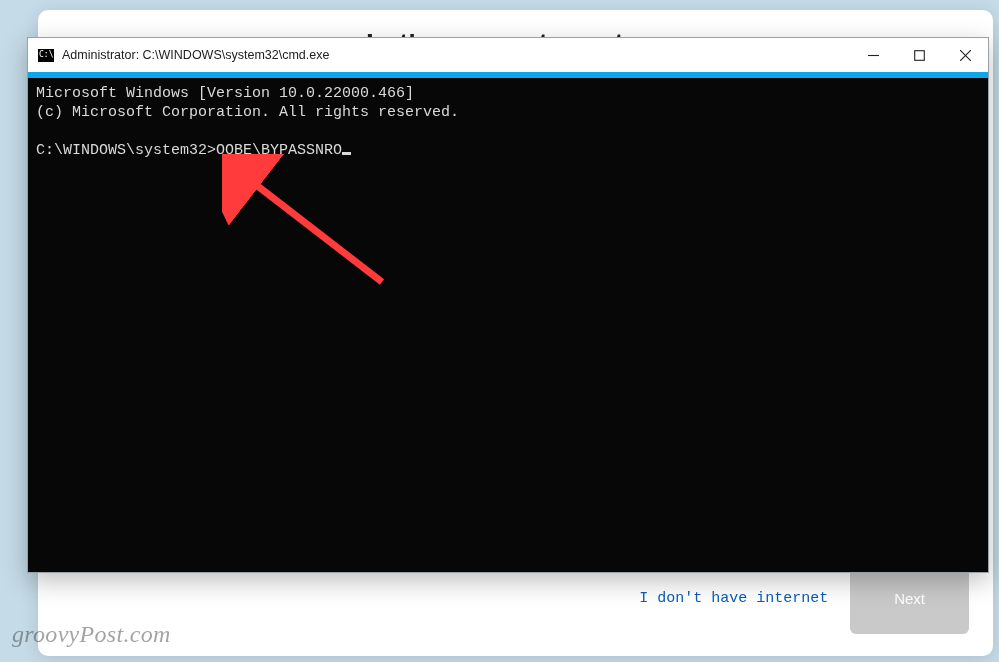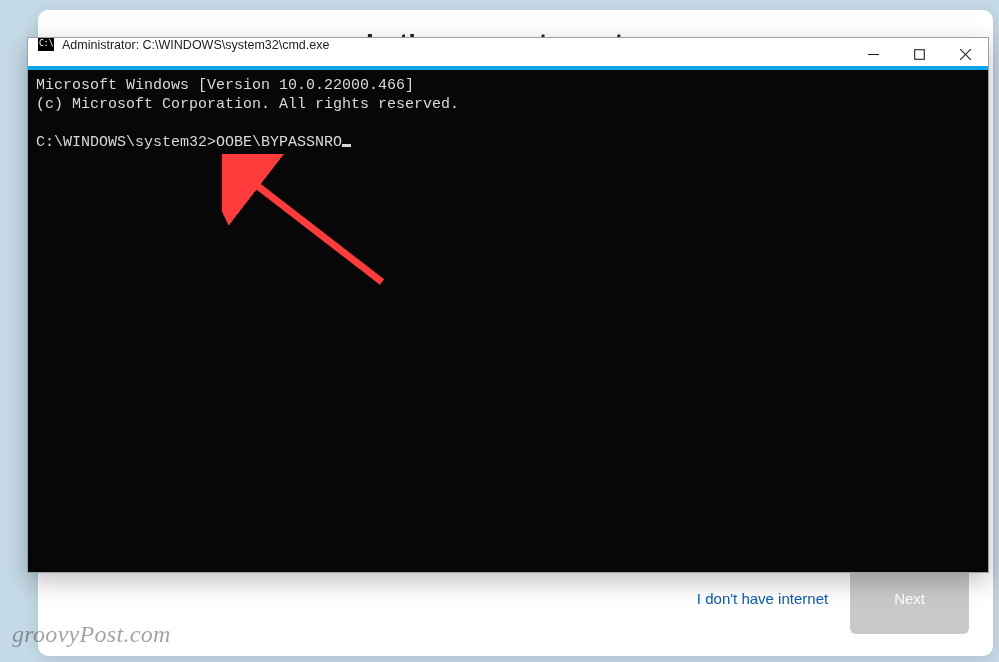--- a/index.html
+++ b/index.html
@@ -29,20 +29,21 @@
       display: flex;
       align-items: center;
       gap: 22px;
     }
     .link-btn {
       background: transparent;
       border: none;
       color: #0a5dbb;
       font-size: 15px;
       cursor: pointer;
+      font-family: Liberation Mono, monospace;
     }
     .next-btn {
       background: #c9c9c9;
       color: #ffffff;
       font-size: 15px;
       border: none;
       border-radius: 6px;
       padding: 27px 44px;
       cursor: pointer;
     }
@@ -51,24 +52,25 @@
       position: absolute;
       left: 27px; top: 37px;
       width: 962px; height: 536px;
       background: #ffffff;
       border: 1px solid #9aa0a6;
       display: flex;
       flex-direction: column;
       box-shadow: 0 8px 24px rgba(0,0,0,.25);
     }
     .titlebar {
-      height: 32px;
+      height: 40px;
       display: flex;
+      align-items: center;
       background: #ffffff;
-      border-bottom: 4px solid #0ea5e9;
+      border-bottom: 6px solid #0ea5e9;
     }
     .title-icon {
       width: 16px; height: 13px;
       margin: 0 8px 0 10px;
       background: #000;
       position: relative;
       display: inline-block;
     }
     .title-icon::before {
       content: "C:\\";

